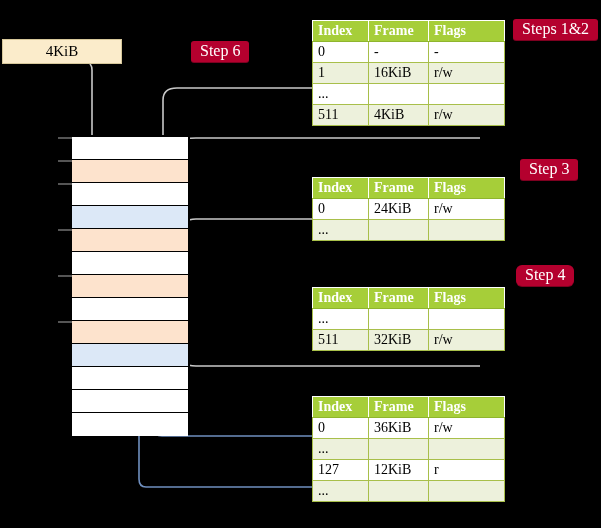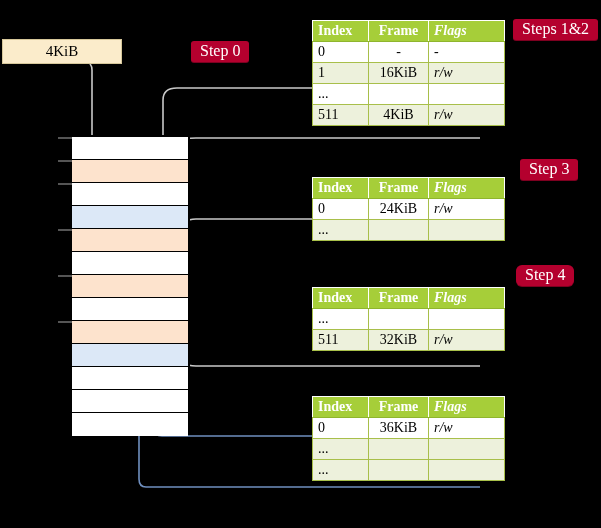--- a/index.html
+++ b/index.html
@@ -16,22 +16,22 @@
   
   .ptable{position:absolute;border-collapse:collapse;
           border:1px solid #c8d39a;background:#fff;}
   .ptable td,.ptable th{border:1px solid #a8bf4a;
         font-family:"Liberation Serif",serif;font-size:14px;
         padding:2px 5px;height:19px;box-sizing:border-box;
         text-align:left;vertical-align:middle;color:#000;margin-top:31px;}
   .ptable th{background:#a6ce39;color:#fff;font-weight:bold;
              border-color:#fff;border-bottom:1px solid #8fb52e;font-size:14px;}
   .ptable th.c0,.ptable td.c0{width:56px;}
-  .ptable th.c1,.ptable td.c1{width:60px;text-align:center;}
-  .ptable th.c2,.ptable td.c2{width:76px;font-style:italic;}
+  .ptable th.c1,.ptable td.c1{width:60px;}
+  .ptable th.c2,.ptable td.c2{width:76px;}
   tr.alt td{background:#edf1dc;}
   td.hl{background:#fbf7a1;}
 
   
   #kib{position:absolute;left:2px;top:39px;width:118px;height:23px;
        background:#fbeccb;border:1px solid #d6c79a;
        font-family:"Liberation Serif",serif;font-size:15px;color:#000;
        display:flex;align-items:center;justify-content:center;}
 
   
@@ -88,21 +88,21 @@
       <path d="M480,436 L162,436 Q154,436 154,428 L154,332" marker-end="url(#bu)"></path>
 
       <path d="M480,487 L146,487 Q139,487 139,479 L139,212" marker-end="url(#bu)"></path>
     </g>
   </svg>
 
   <div id="kib">
     <span>4KiB</span>
   </div>
 
-  <div class="badge" style="left:191px;top:41px;">Step 0</div>
+  <div class="badge" style="left:191px;top:41px;">Step 6</div>
   <div class="badge" style="left:513px;top:19px;">Steps 1&amp;2</div>
   <div class="badge" style="left:520px;top:159px;text-align:right;">Step 3</div>
   <div class="badge" style="left:516px;top:265px;border-radius:6px;">Step 4</div>
 
   <div id="memcol">
       <div class="mrow" style="position: relative;">
         <span class="tick" style="top: 0px;"></span>
       </div>
       <div class="mrow peach" style="position: relative;">
         <span class="tick" style="top: 0px;"></span>
@@ -205,20 +205,25 @@
         <tr>
           <td class="c0">0</td>
           <td class="c1">36KiB</td>
           <td class="c2">r/w</td>
         </tr>
         <tr class="alt">
           <td class="c0">...</td>
           <td class="c1"></td>
           <td class="c2"></td>
         </tr>
+        <tr>
+          <td class="c0">127</td>
+          <td class="c1">12KiB</td>
+          <td class="c2">r</td>
+        </tr>
         <tr class="alt">
           <td class="c0">...</td>
           <td class="c1"></td>
           <td class="c2"></td>
         </tr>
       </tbody>
     </table>
 
 </div>
 

